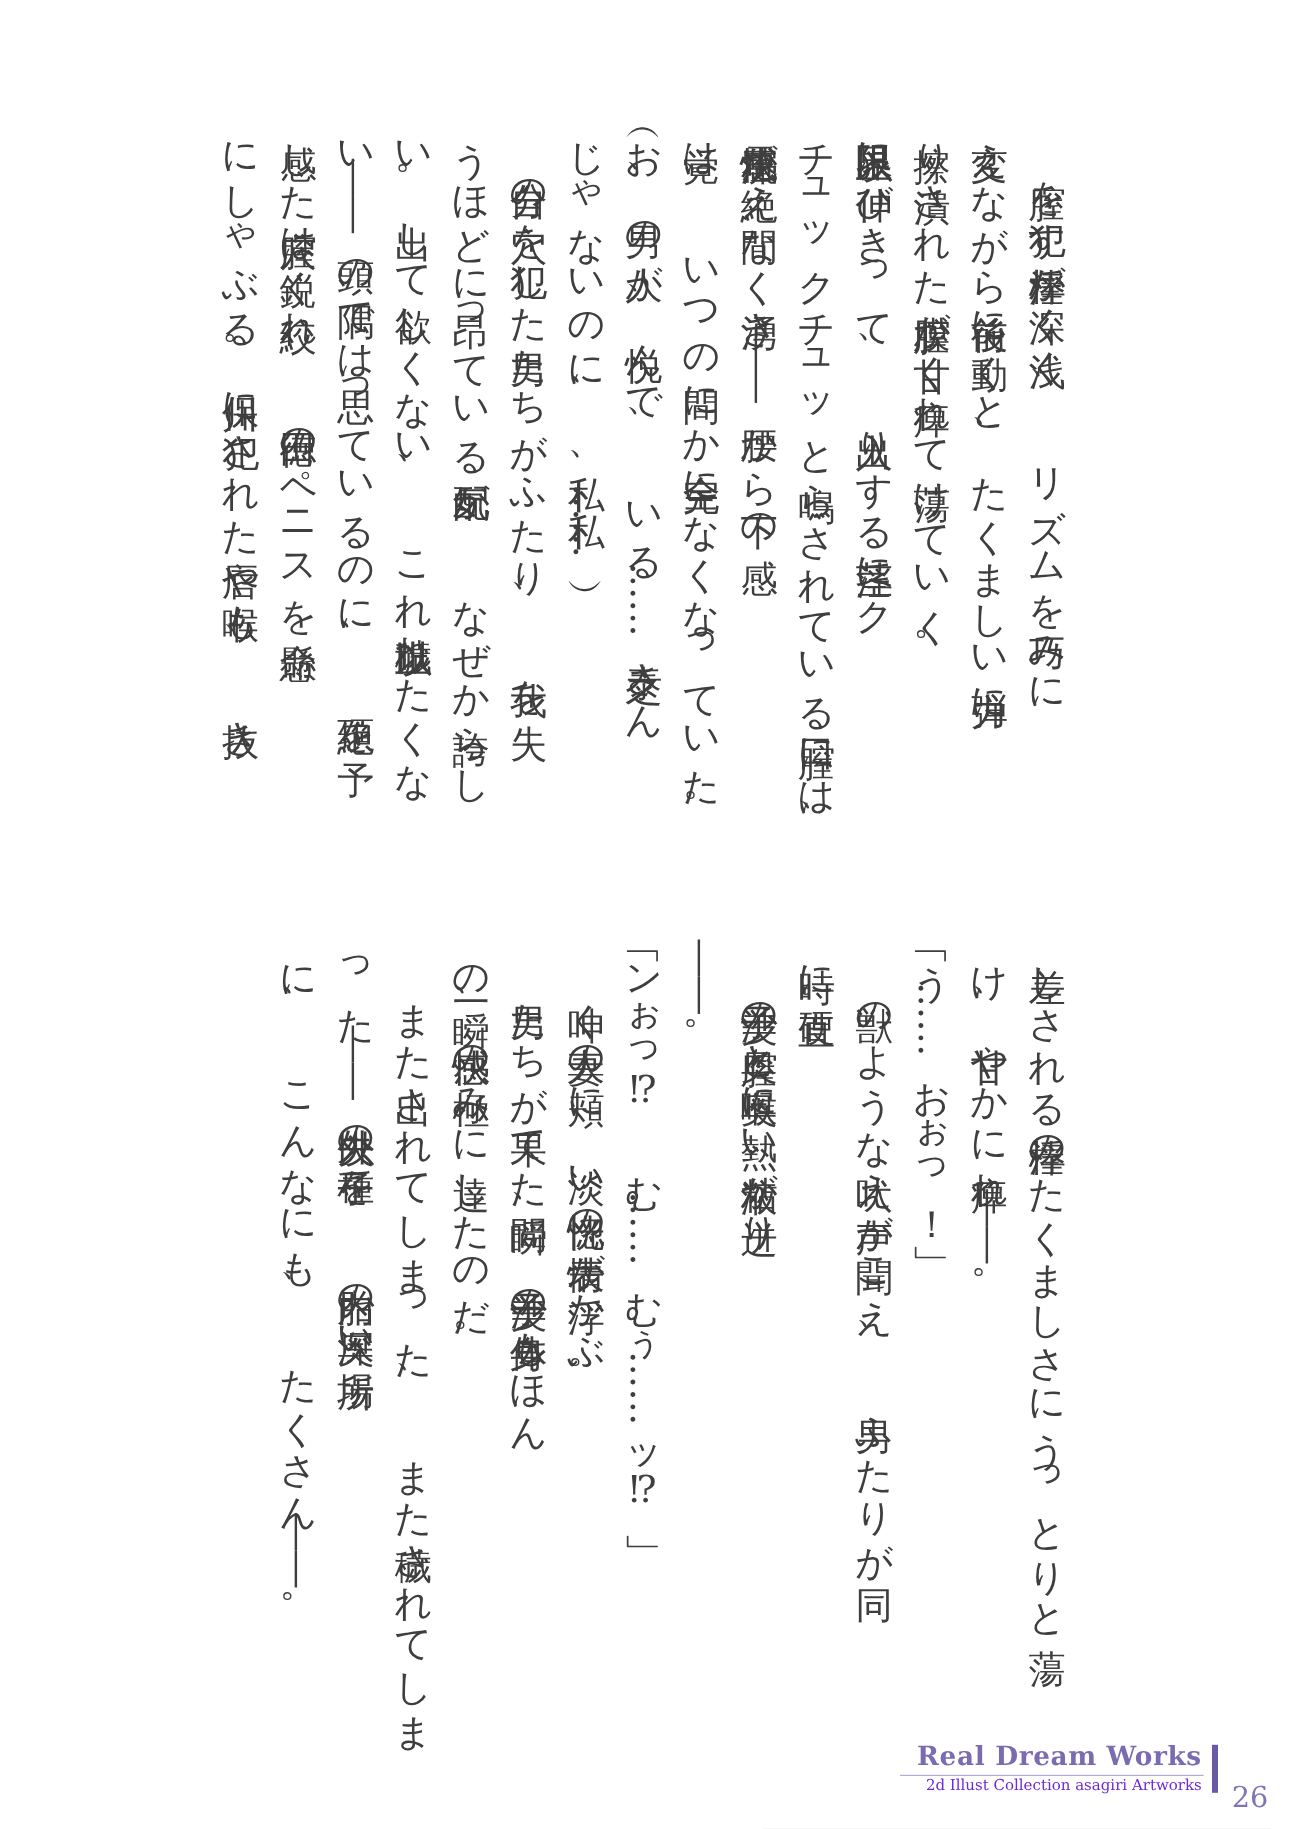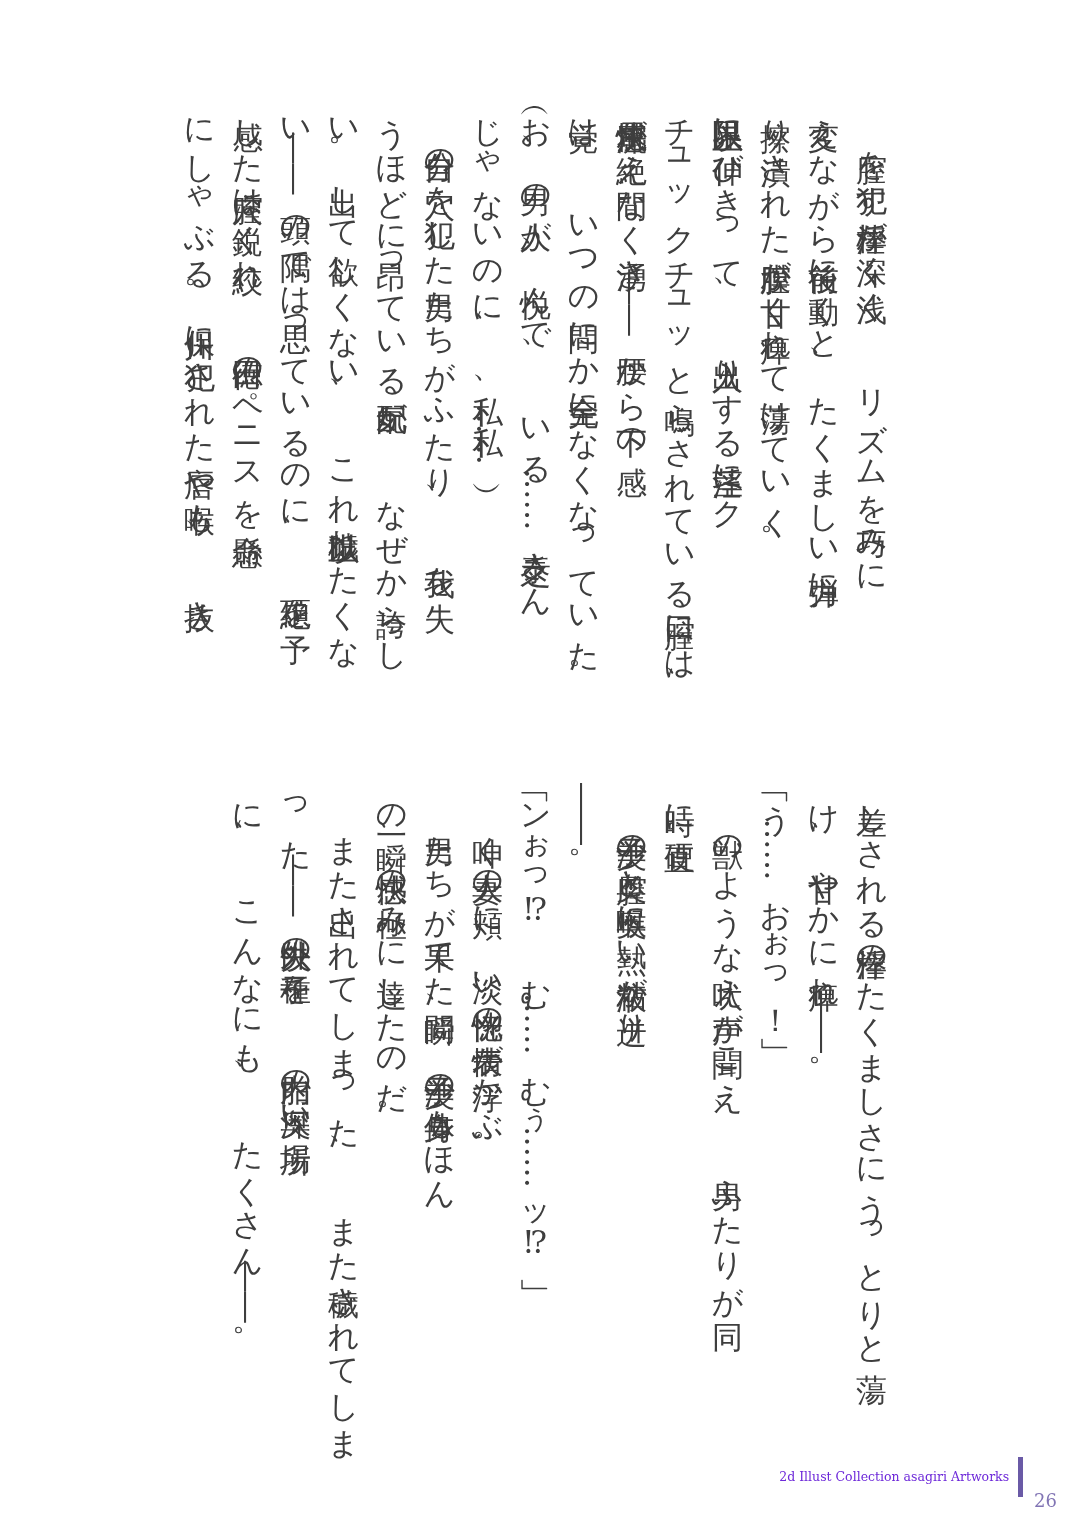--- a/index.html
+++ b/index.html
@@ -48,21 +48,21 @@
     white-space:nowrap;
     padding-right:2px;
   }
   .vbar {
     width:5px; height:40px;
     background:#6a5aa6;
     margin-left:7px;
     flex:none;
   }
   .pagenum {
-    font-size:18px;
+    font-size:24px;
     color:#8174b4;
     margin-left:11px;
     line-height:1;
     margin-top:48px;
   }
 </style>
 </head>
 <body>
 
 <div class="page">
@@ -97,19 +97,20 @@
       <div class="vline">　呻く人妻の頬に、淡い恍惚の表情が浮かぶ。</div>
       <div class="vline">　男たちが果てた瞬間、　美沙子の身体もほん</div>
       <div class="vline">の一瞬、快感の極みに達したのだ。</div>
       <div class="vline">　また出されてしまった、　また穢されてしま</div>
       <div class="vline">った――夫以外の子種を、　胎内の奥深い場所</div>
       <div class="vline">に、　こんなにも、　たくさん――。</div>
     </div>
 
   <div class="footer">
     <div class="brand-box">
+      <div class="brand">Real Dream Works</div>
       <div class="subtitle">2d Illust Collection asagiri Artworks</div>
     </div>
     <div class="vbar"></div>
     <div class="pagenum">26</div>
   </div>
 
 </div>
 
 </body></html>

